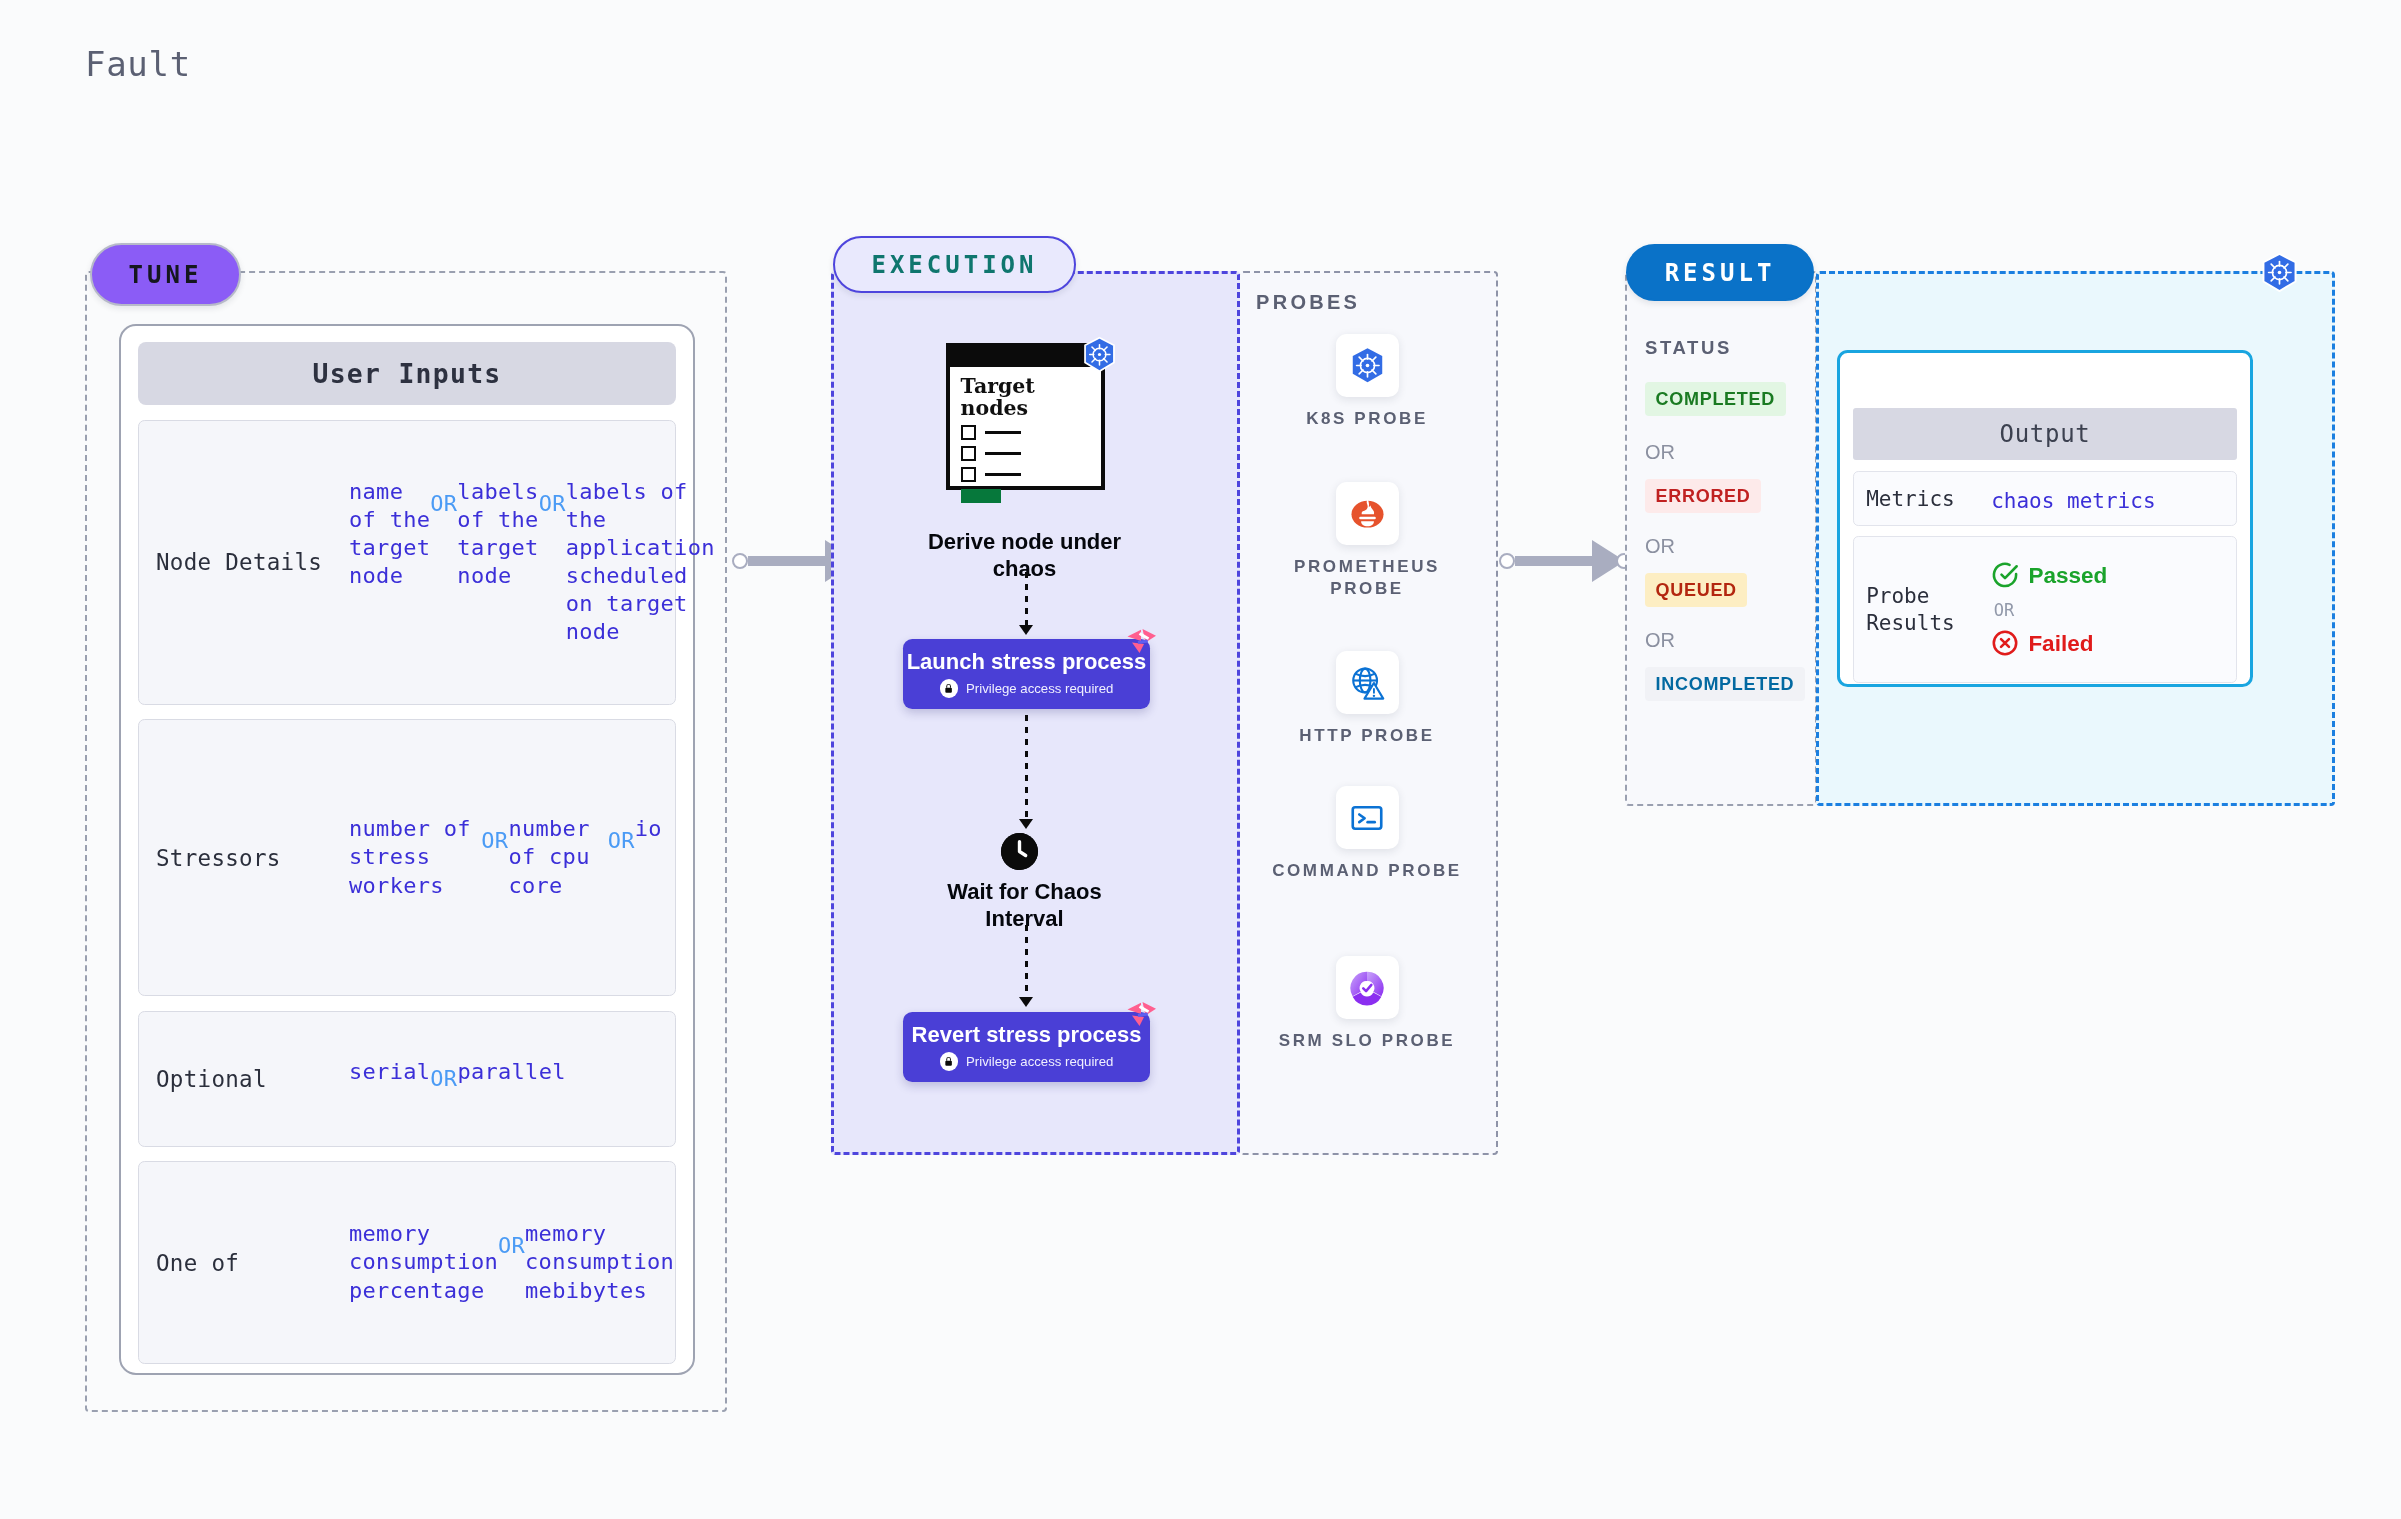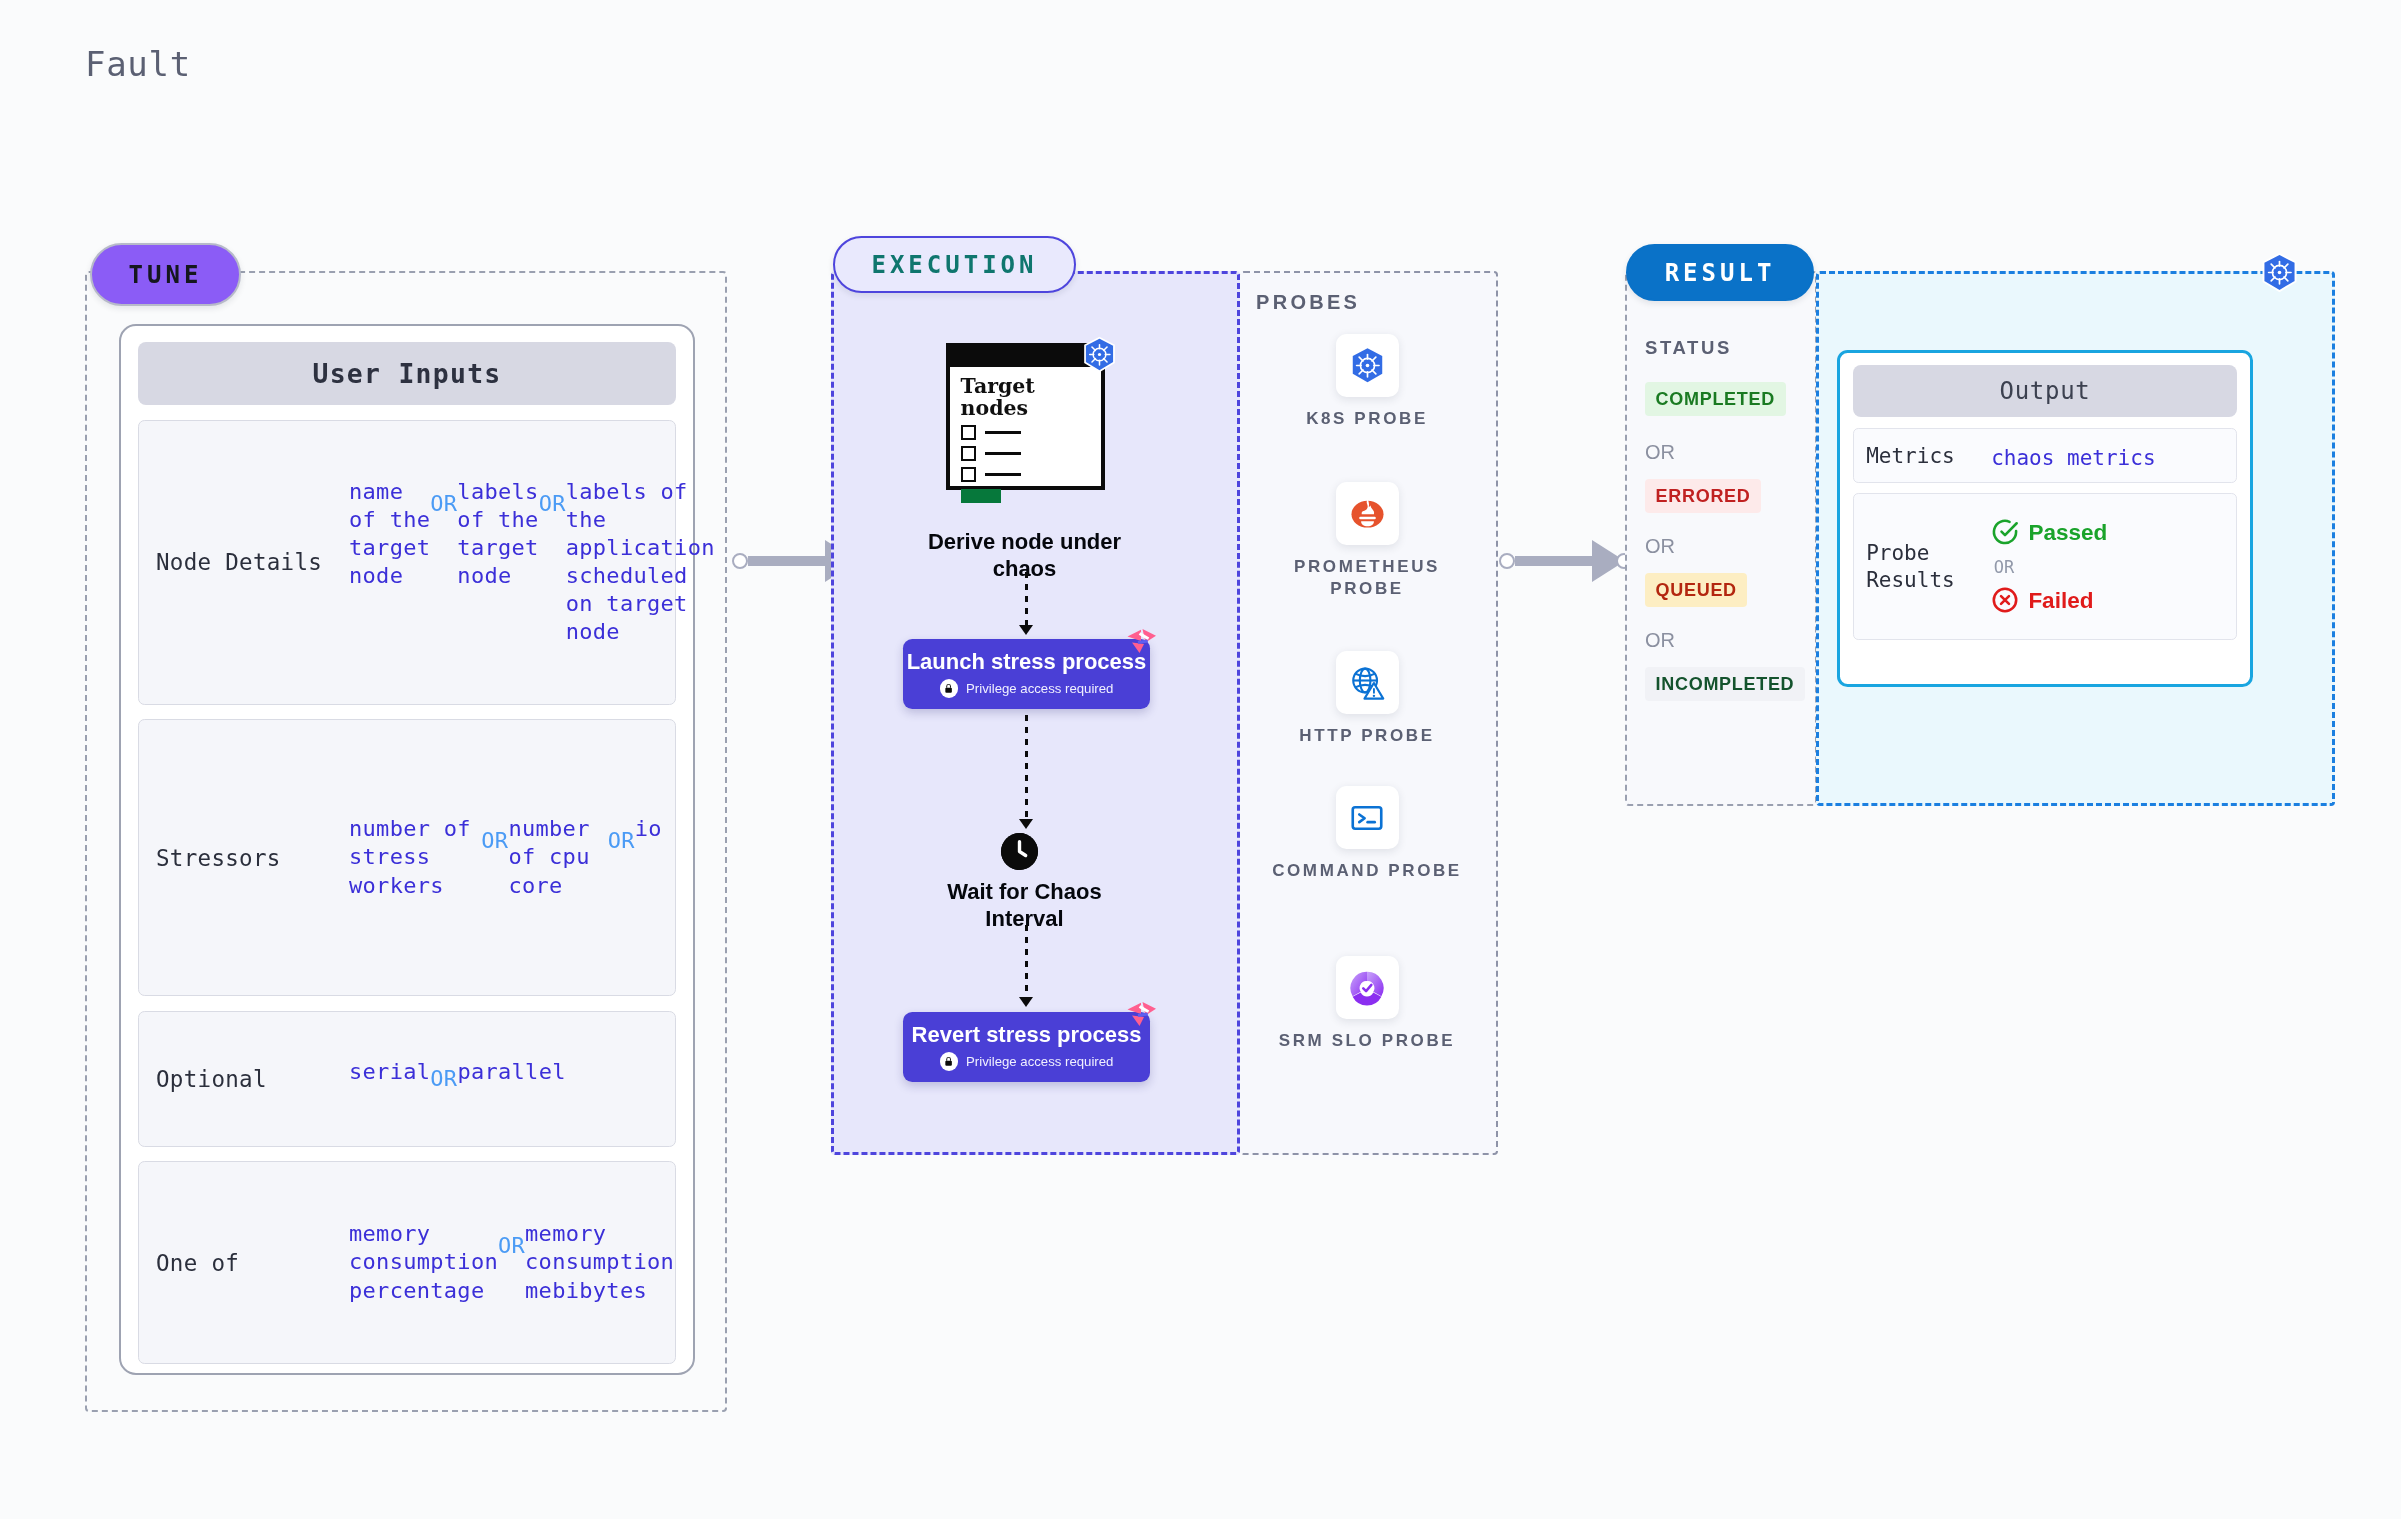--- a/index.html
+++ b/index.html
@@ -213,24 +213,24 @@
   }
   .k8s-top-right { position: absolute; left: 2259px; top: 252px; z-index: 30; }
 
   .output-card {
     position: absolute; left: 1837px; top: 350px;
     width: 416px; height: 337px;
     background: #ffffff; border: 3.3px solid #19a5e0; border-radius: 10.6px;
     padding: 12px 13.2px;
   }
   .out-head {
-    height: 52px; background: #d7d8e3; border-radius: 8px;
+    height: 52px; background: #d7d8e3; border-radius: 3px;
     display: flex; align-items: center; justify-content: center;
     font-family: "DejaVu Sans Mono", monospace;
-    font-size: 24px; color: #3c4150; letter-spacing: 0.7px;
+    font-size: 24px; color: #3c4150; letter-spacing: 0.7px; margin-top: 43px;
   }
   .out-group {
     margin-top: 10.6px;
     background: #fafbfe; border: 1.3px solid #e2e4ec; border-radius: 5.3px;
     display: flex; align-items: center; padding: 12px 12px;
   }
   .out-label {
     width: 125px; flex: 0 0 125px;
     font-family: "DejaVu Sans Mono", monospace;
     font-size: 21px; color: #2b2f3c; line-height: 1.25;
@@ -524,21 +524,21 @@
   <div class="result-dash"></div>
   <div class="pill pill-result">RESULT</div>
   <div class="status-title">STATUS</div>
 
   <div class="status-badge" style="top:382px; background:#e2f6e3; color:#1a7a22;">COMPLETED</div>
   <div class="status-or" style="top:441px;">OR</div>
   <div class="status-badge" style="top:479px; background:#fdeaea; color:#c02121;">ERRORED</div>
   <div class="status-or" style="top:535px;">OR</div>
   <div class="status-badge" style="top:573px; background:#fdeec3; color:#b3260f;">QUEUED</div>
   <div class="status-or" style="top:629px;">OR</div>
-  <div class="status-badge" style="top:667px; background:#f1f2f6; color:#14532d;">INCOMPLETED</div>
+  <div class="status-badge" style="top:667px; background:#f1f2f6; color:#0369a1;">INCOMPLETED</div>
 
   <div class="k8s-top-right">
     <svg width="41" height="41" viewBox="0 0 64 64">
       <polygon points="32,3 57,16 57,46 32,61 7,46 7,16" fill="#326ce5" stroke="#fff" stroke-width="3"></polygon>
       <g stroke="#fff" stroke-width="2.6" fill="none" stroke-linecap="round">
         <circle cx="32" cy="32" r="11"></circle>
         <circle cx="32" cy="32" r="2.8" fill="#fff" stroke="none"></circle>
         <line x1="32" y1="15" x2="32" y2="22"></line>
           <line x1="32" y1="42" x2="32" y2="50"></line>
         <line x1="15" y1="32" x2="22" y2="32"></line>

